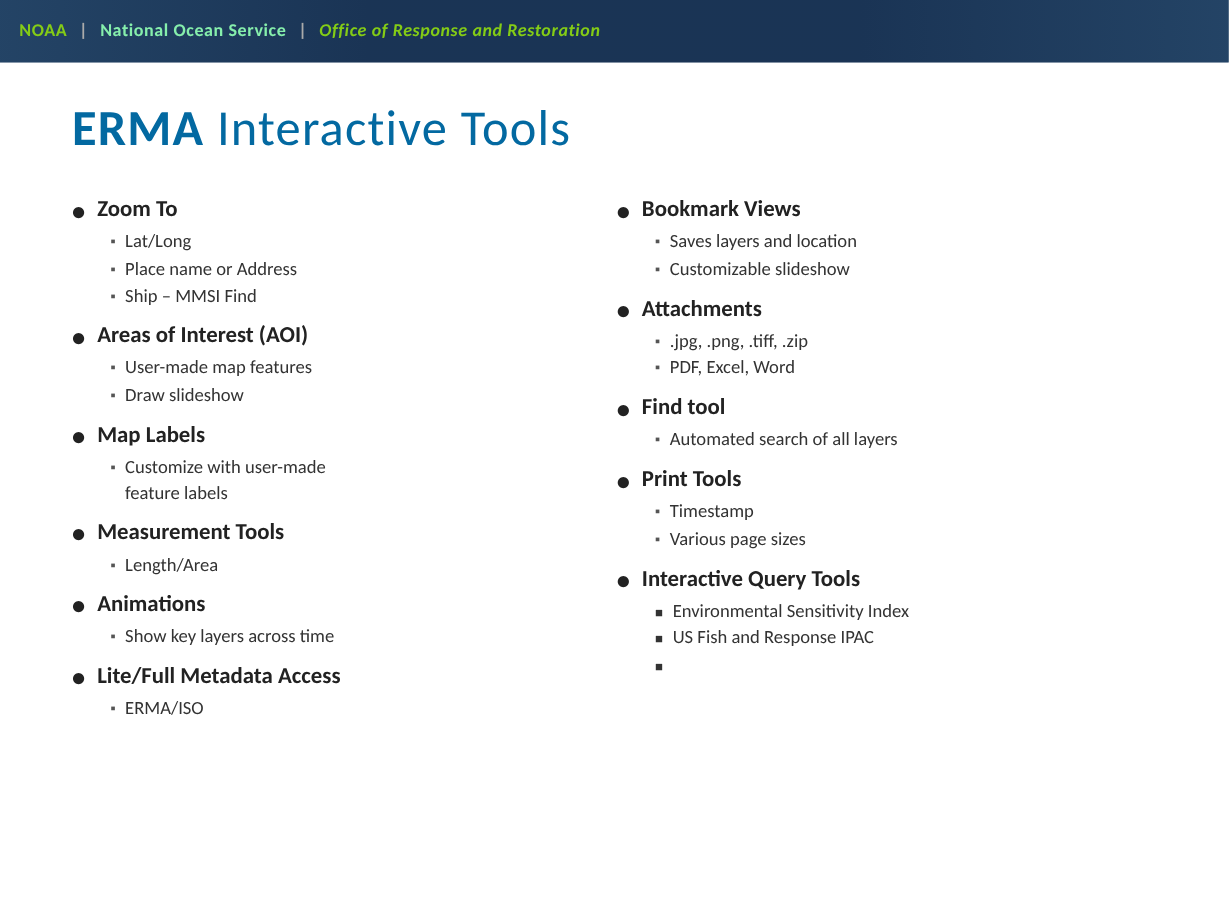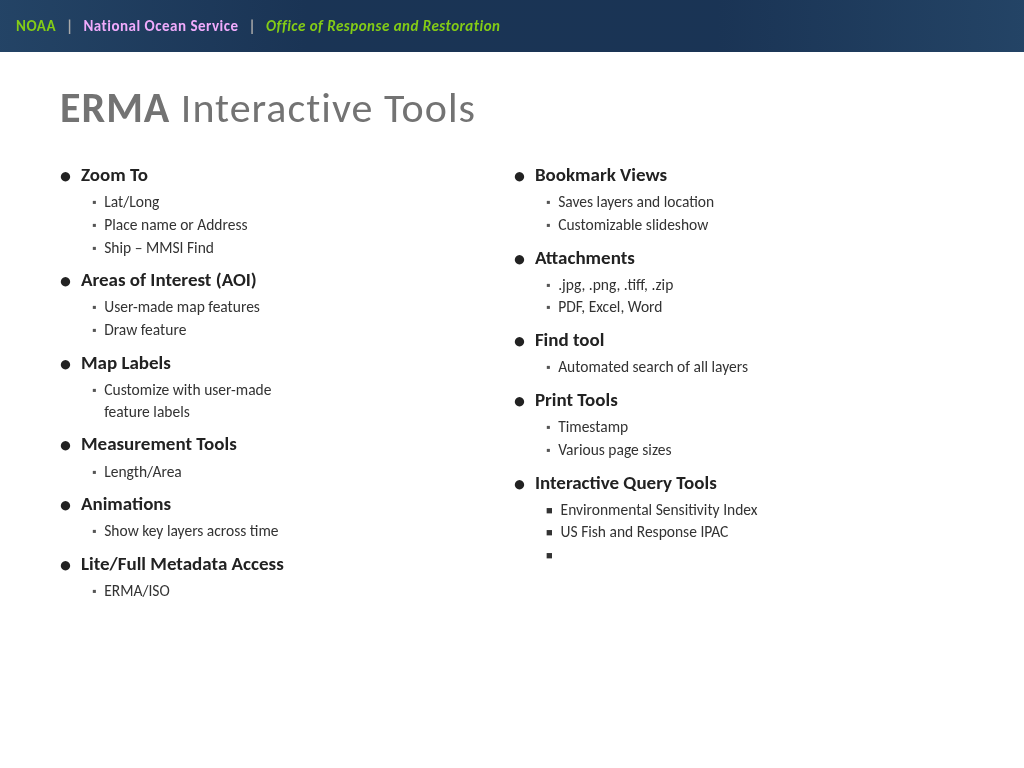--- a/index.html
+++ b/index.html
@@ -44,39 +44,39 @@
       font-weight: 700;
       text-align: right;
     }
 
     #header-logo-text .separator {
       color: #aaa;
       margin: 0 6px;
     }
 
     #header-logo-text .nos {
-      color: #f0abfc;
+      color: #86efac;
       margin-top: 28px;
     }
 
     #header-logo-text .orr {
       font-style: italic;
       color: #84cc16;
     }
 
     
     #main {
       padding: 30px 60px 20px 60px;
     }
 
     
     #page-title {
       font-size: 42px;
       font-weight: 400;
-      color: #737373;
+      color: #0369a1;
       margin-bottom: 30px;
       letter-spacing: 1px;
     }
 
     #page-title .erma {
       font-weight: 700;
     }
 
     
     #content-columns {
@@ -206,21 +206,21 @@
             <span class="bullet-dot">•</span>
             <span>Areas of Interest (AOI)</span>
           </div>
           <ul class="sub-list">
             <li>
               <span class="sub-bullet">▪</span>
               <span>User-made map features</span>
             </li>
             <li>
               <span class="sub-bullet">▪</span>
-              <span>Draw feature</span>
+              <span>Draw slideshow</span>
             </li>
           </ul>
         </li>
 
         <li>
           <div class="bullet-item-main">
             <span class="bullet-dot">•</span>
             <span>Map Labels</span>
           </div>
           <ul class="sub-list">

